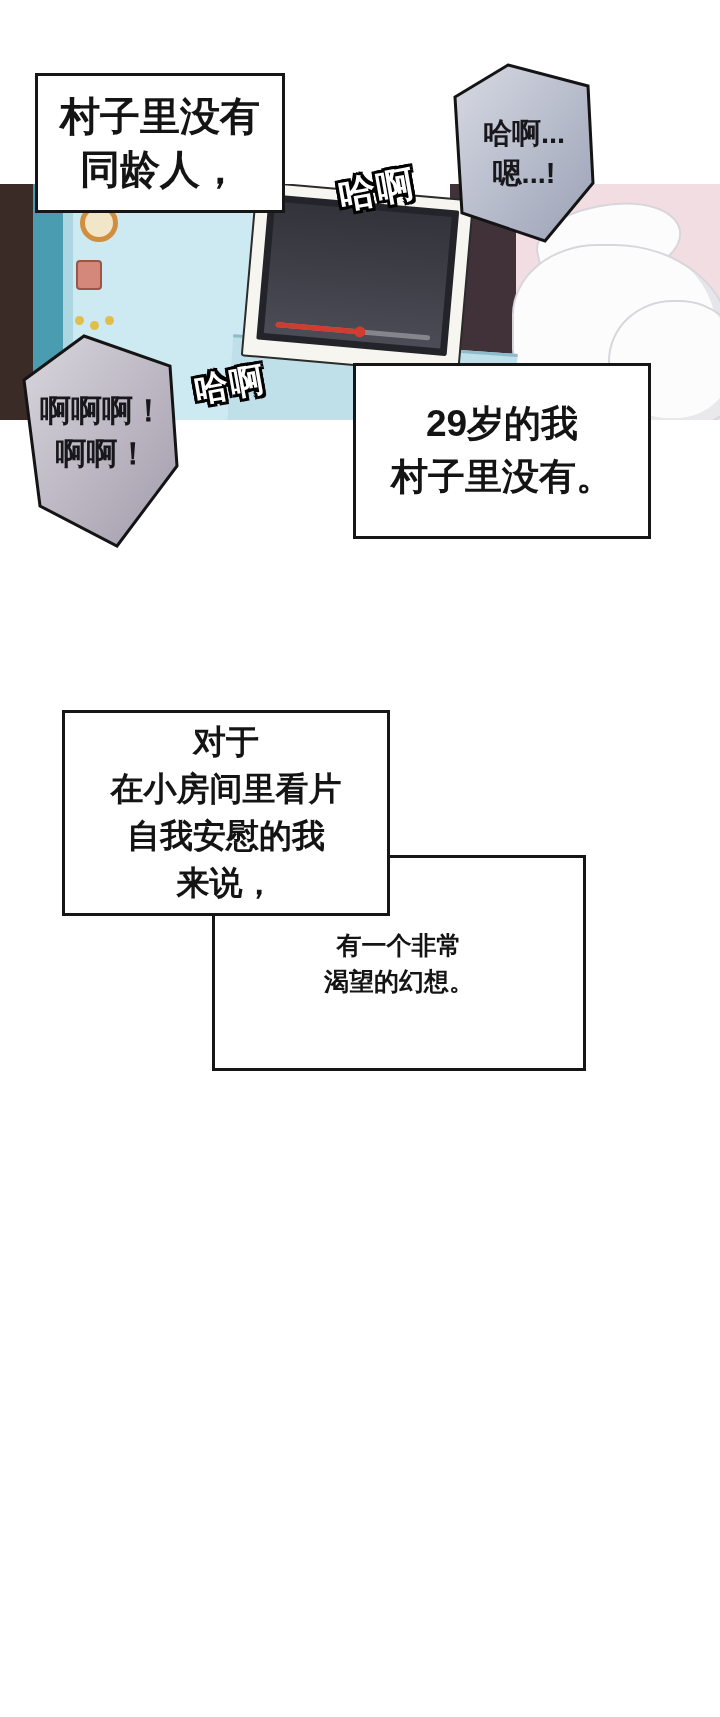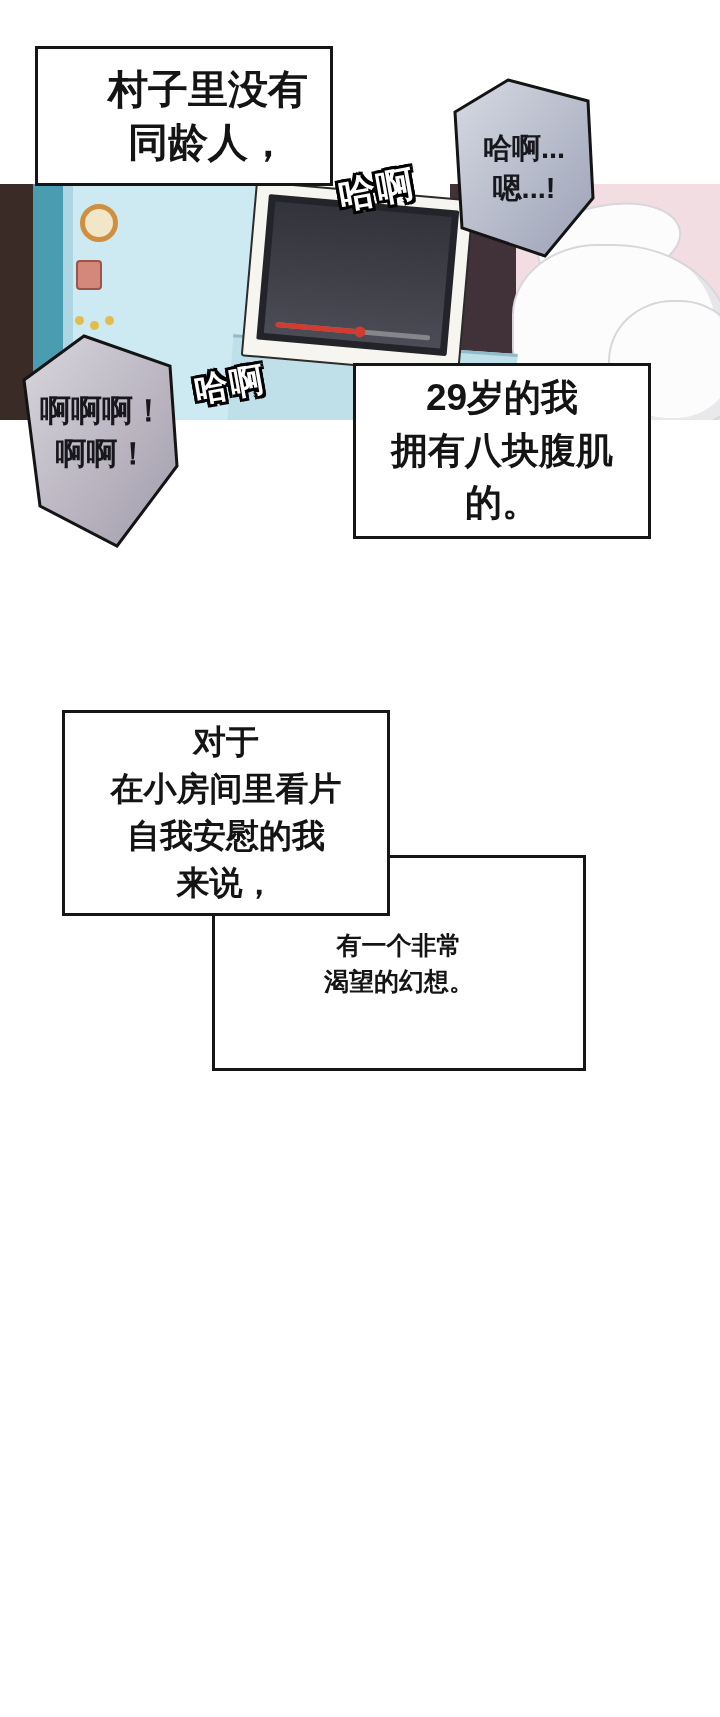--- a/index.html
+++ b/index.html
@@ -41,30 +41,30 @@
     background:linear-gradient(180deg,#33343b 0%,var(--screen-dark,#3f4048) 55%,#4b4c55 100%);}
   .progress-track{position:absolute;left:6%;right:6%;bottom:7px;height:5px;background:#85868c;border-radius:3px;}
   .progress-fill{position:relative;height:100%;width:55%;background:var(--progress-red,#d23b2f);border-radius:3px;}
   .progress-knob{position:absolute;right:-5px;top:-3px;width:11px;height:11px;border-radius:50%;
     background:var(--progress-red,#d23b2f);}
 
   
   .caption{position:absolute;background:#ffffff;border:3px solid #161616;
     display:flex;align-items:center;justify-content:center;text-align:center;
     white-space:pre-line;font-weight:700;color:#141414;}
-  .cap-a{left:35px;top:46px;width:244px;height:134px;font-size:40px;line-height:1.32;z-index:5;padding-left:48px;}
+  .cap-a{left:35px;top:73px;width:244px;height:134px;font-size:40px;line-height:1.32;z-index:5;}
   .cap-b{left:353px;top:363px;width:292px;height:170px;font-size:37px;line-height:1.42;z-index:5;}
   .cap-c{left:62px;top:710px;width:322px;height:200px;font-size:33px;line-height:1.42;z-index:6;}
   .cap-d{left:212px;top:855px;width:368px;height:210px;font-size:25px;line-height:1.45;z-index:5;}
   .cap-e{left:196px;top:1215px;width:363px;height:244px;font-size:36px;line-height:1.55;z-index:5;}
 
   
   .hex{position:absolute;z-index:6;}
   .hex svg{position:absolute;left:0;top:0;}
-  .hex-right{left:450px;top:76px;width:148px;height:185px;}
+  .hex-right{left:450px;top:61px;width:148px;height:185px;}
   .hex-left{left:20px;top:330px;width:164px;height:222px;}
   .hex-text{position:absolute;left:0;right:0;text-align:center;font-weight:700;color:#17171c;
     white-space:pre-line;}
   .hex-right .hex-text{top:52px;font-size:29px;line-height:1.38;}
   .hex-left .hex-text{top:60px;font-size:31px;line-height:1.38;}
 
   
   .sfx{position:absolute;font-weight:700;color:#ffffff;letter-spacing:2px;
     text-shadow:-3px -3px 0 #000,3px -3px 0 #000,-3px 3px 0 #000,3px 3px 0 #000,
       -3px 0 0 #000,3px 0 0 #000,0 -3px 0 #000,0 3px 0 #000;z-index:7;}
@@ -103,21 +103,21 @@
             </div>
           </div>
         </div>
       </div>
     </div>
   </div>
 
   <div class="caption cap-a">村子里没有
 同龄人，</div>
   <div class="caption cap-b">29岁的我
-拥有八块腹肌的。</div>
+村子里没有。</div>
   <div class="caption cap-d">有一个非常
 渴望的幻想。</div>
   <div class="caption cap-c">对于
 在小房间里看片
 自我安慰的我
 来说，</div>
 
   <div class="hex hex-right">
     <svg width="148" height="185" viewBox="0 0 148 185">
       <defs>

